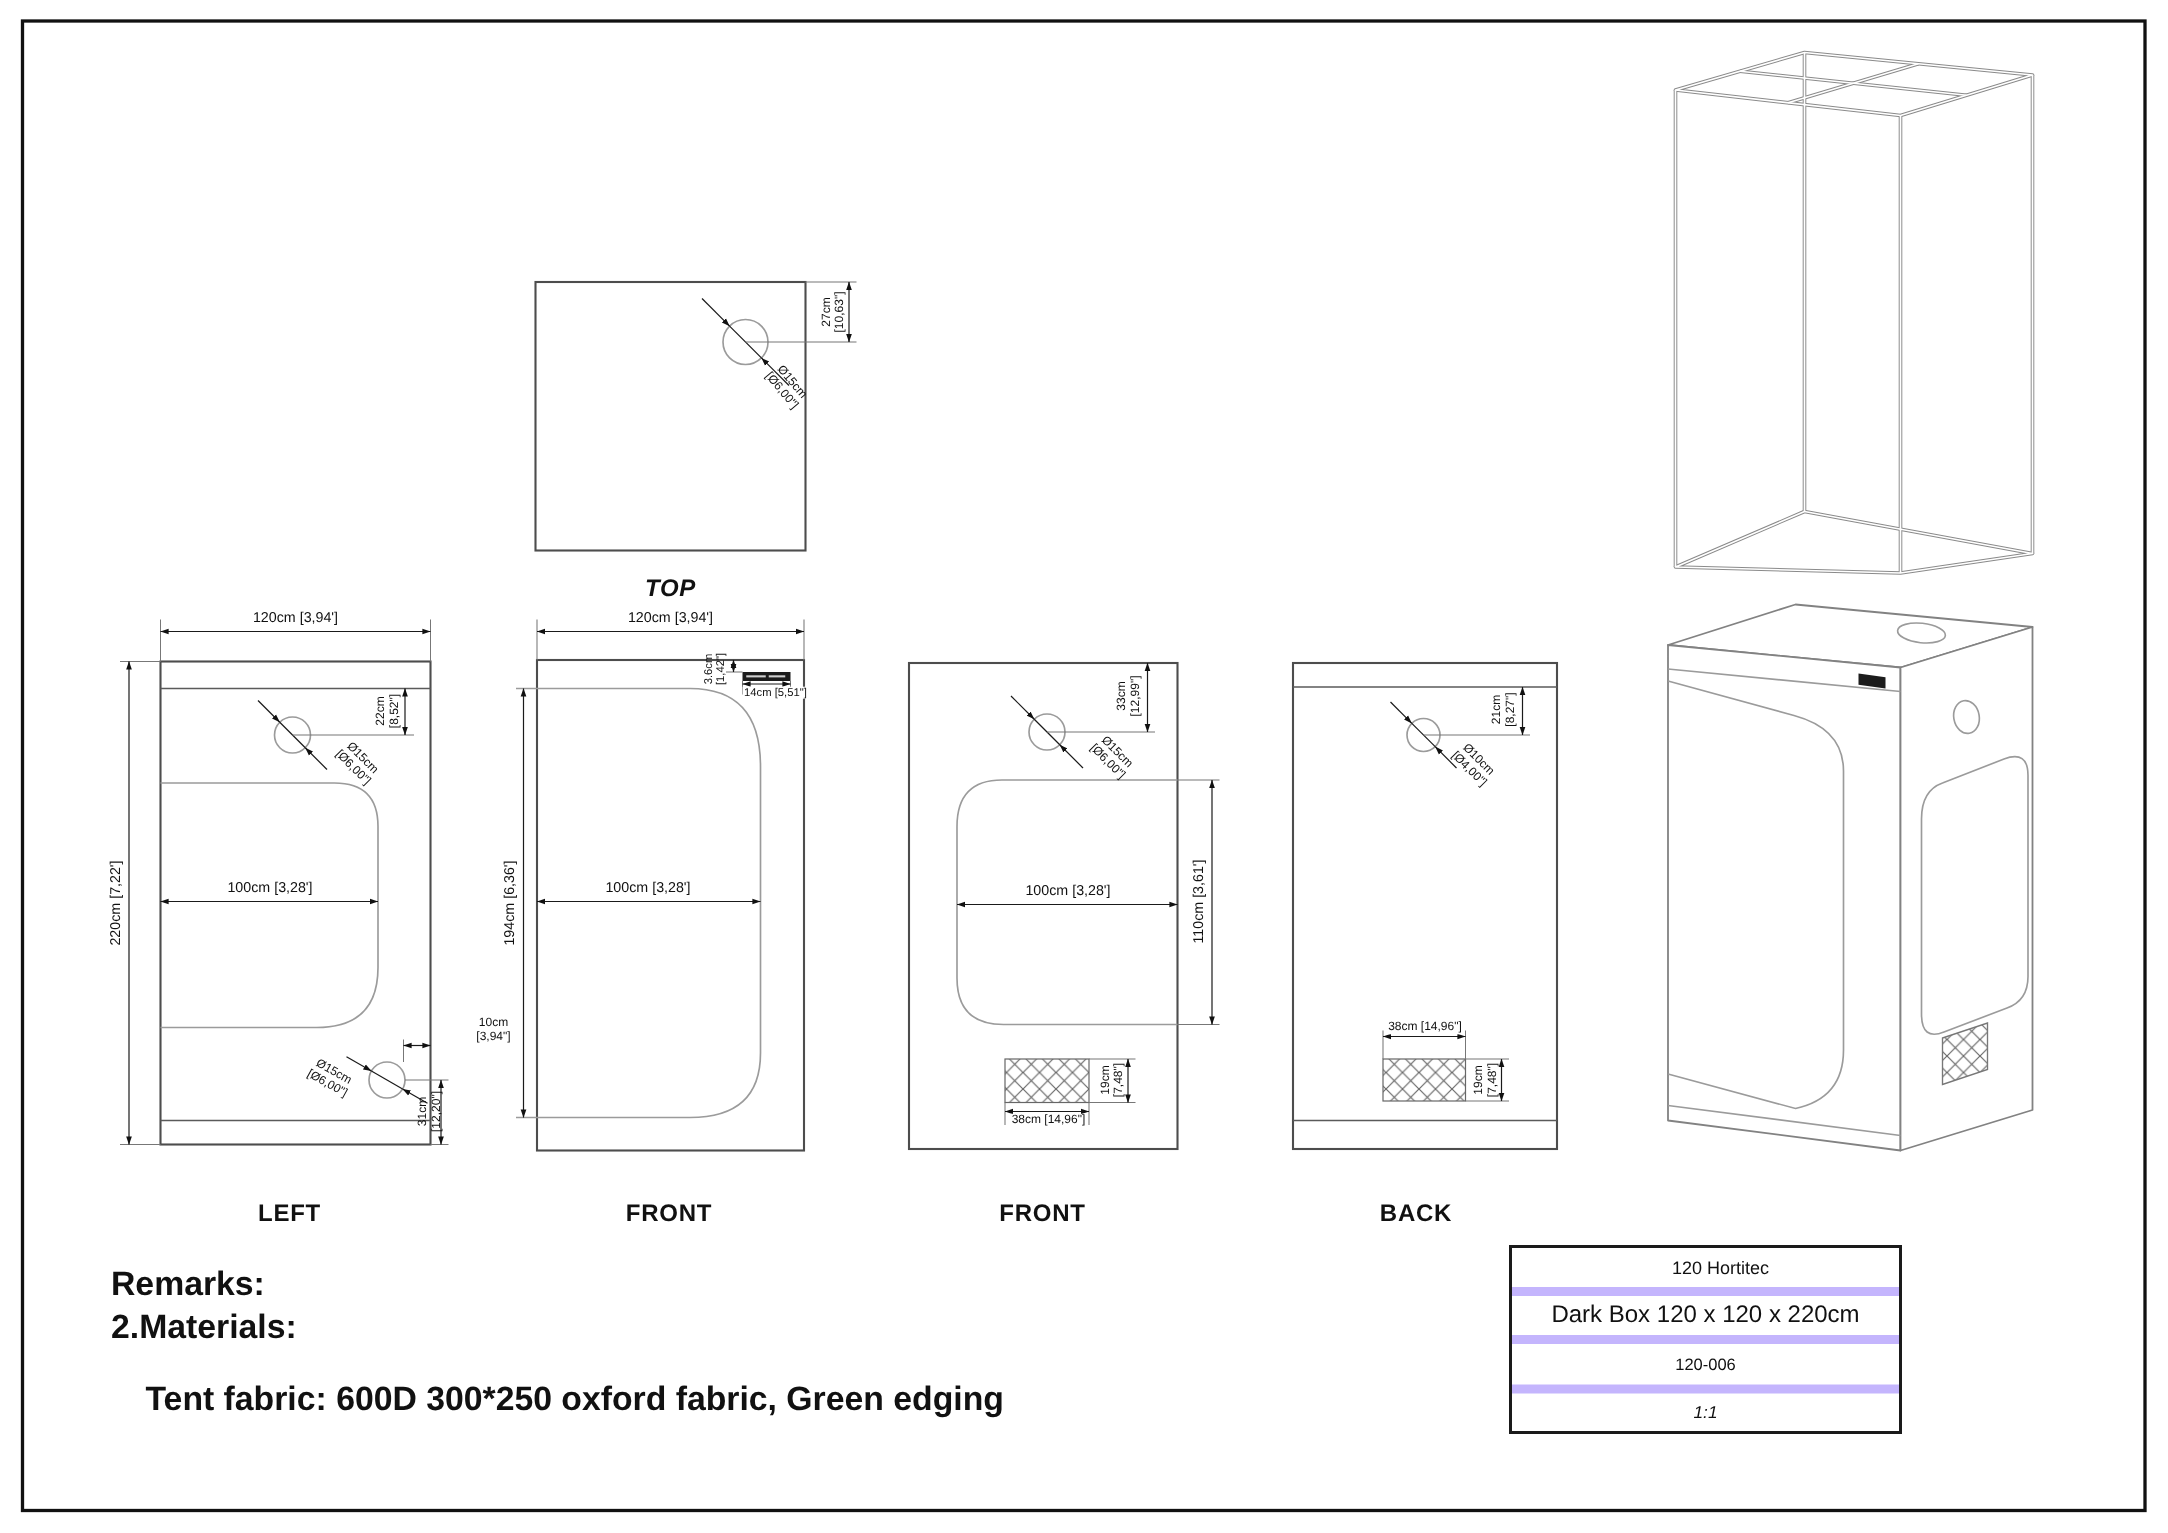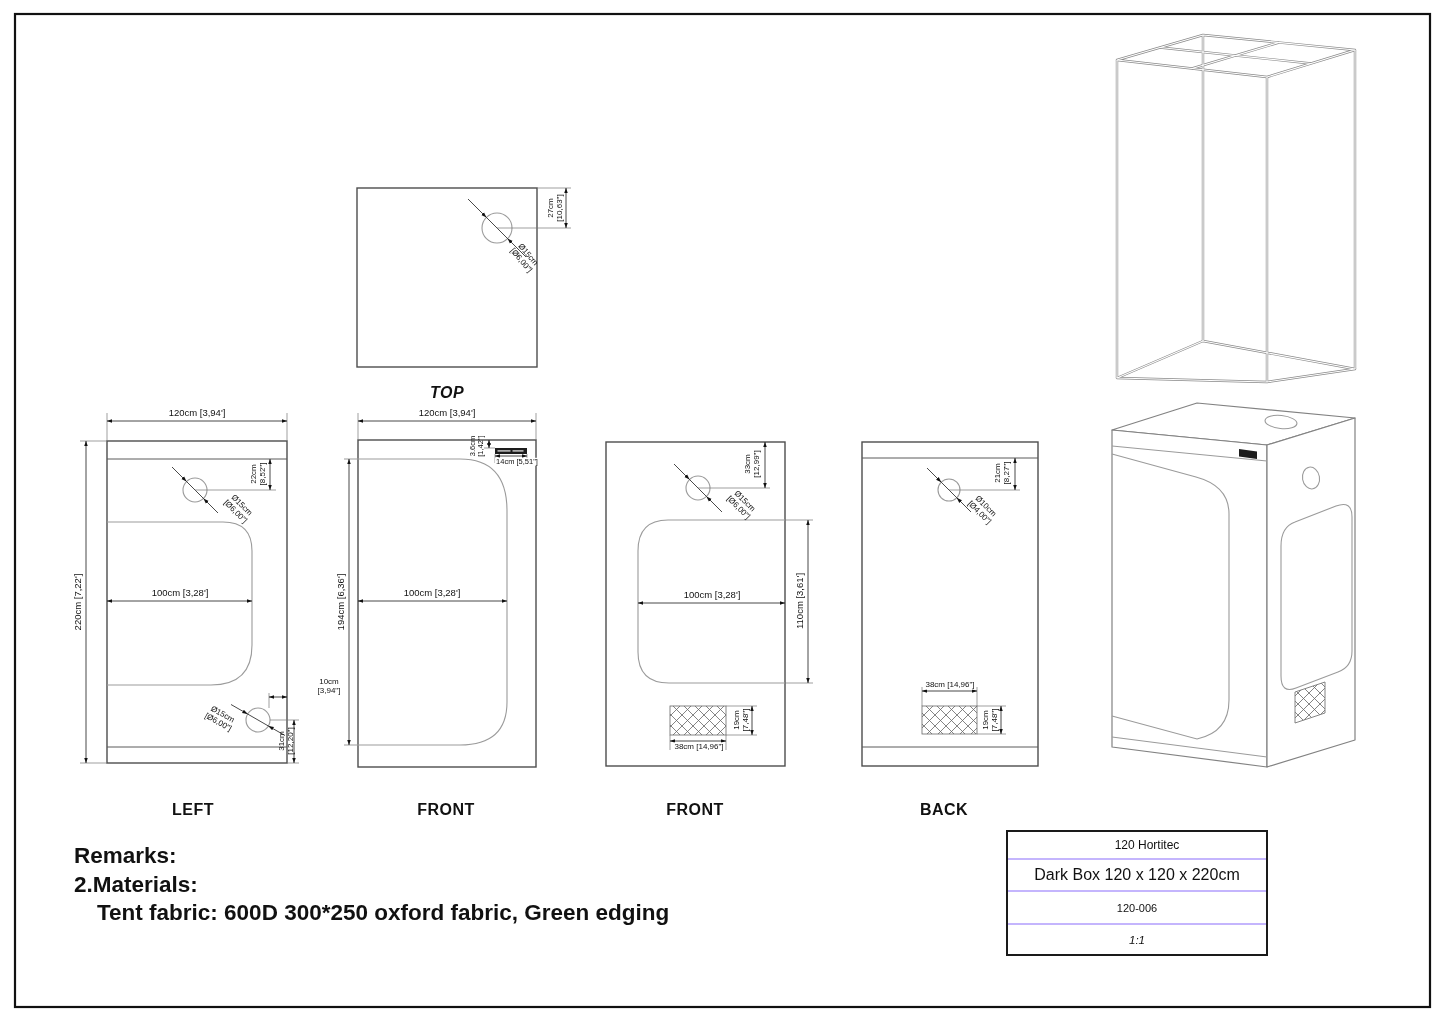--- a/index.html
+++ b/index.html
@@ -16,25 +16,25 @@
   .t{fill:#fff;stroke:#828282;stroke-width:1.2;stroke-linejoin:round;}
   .td{fill:none;stroke:#9b9b9b;stroke-width:1.1;}
   .dim{position:absolute;font-size:9.5px;line-height:1.12;color:#111;white-space:pre-line;
        text-align:center;transform:translate(-50%,-50%) rotate(var(--r,0deg));}
   .s8{font-size:8px;} .s75{font-size:7.5px;}
   .bg{background:#fff;padding:0 1px;}
   .vtitle{position:absolute;font-size:16px;font-weight:bold;letter-spacing:0.5px;
           transform:translate(-50%,-50%);color:#111;}
   .remarks{position:absolute;left:74px;top:842px;font-weight:bold;font-size:22.5px;
            line-height:28.5px;color:#111;}
-  .remarks .ind{padding-left:23px;}
+  .remarks .ind{padding-left:23px;margin-top:20px;}
   .tblock{position:absolute;left:1006px;top:830px;width:262px;height:126px;
           border:2px solid #1a1a1a;box-sizing:border-box;display:flex;flex-direction:column;}
   .trow{display:flex;align-items:center;justify-content:center;box-sizing:border-box;color:#111;}
-  .trow+.trow{border-top:2px solid #c4b5fd;}
+  .trow+.trow{border-top:6px solid #c4b5fd;}
   .tr1{height:26px;font-size:12px;margin-left:20px;}
   .tr2{height:32px;font-size:16px;}
   .tr3{height:33px;font-size:11px;text-align:center;}
   .tr4{height:31px;font-size:11.5px;font-style:italic;}
 </style>
 </head>
 <body>
 
 <div class="page">
 

